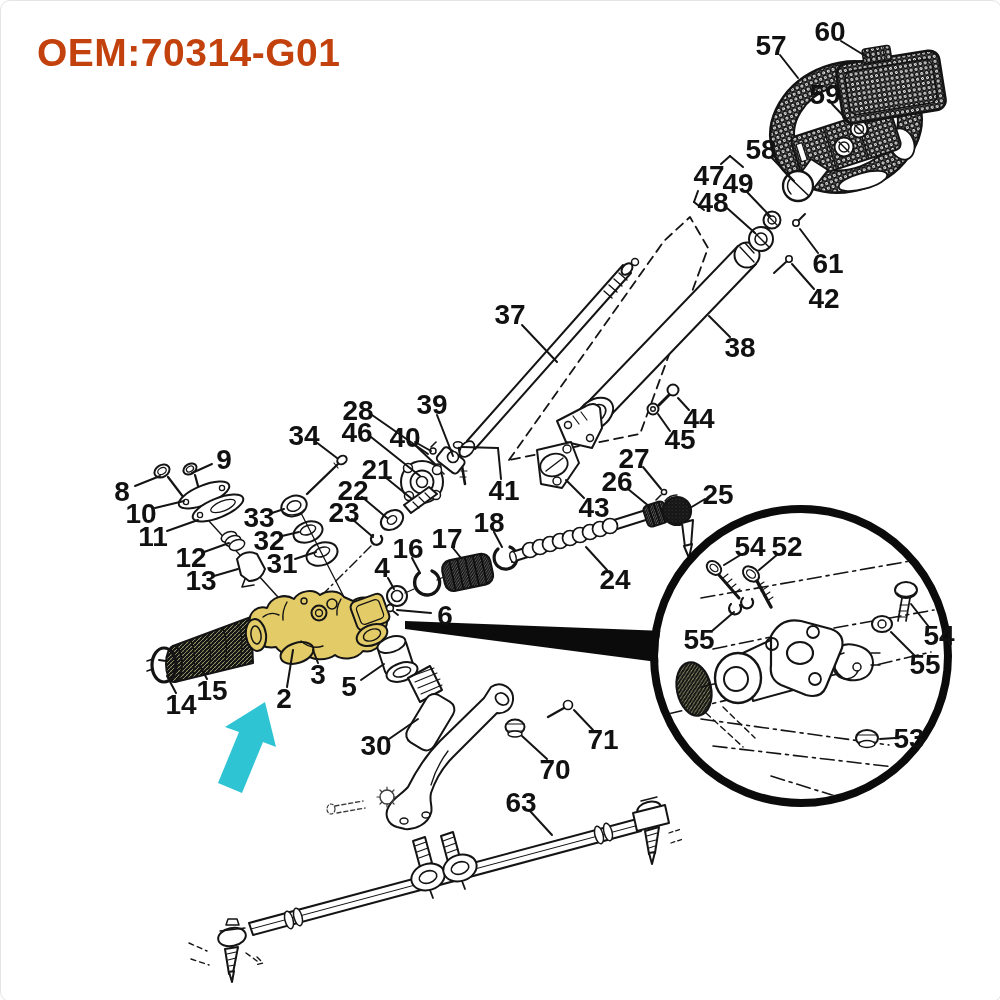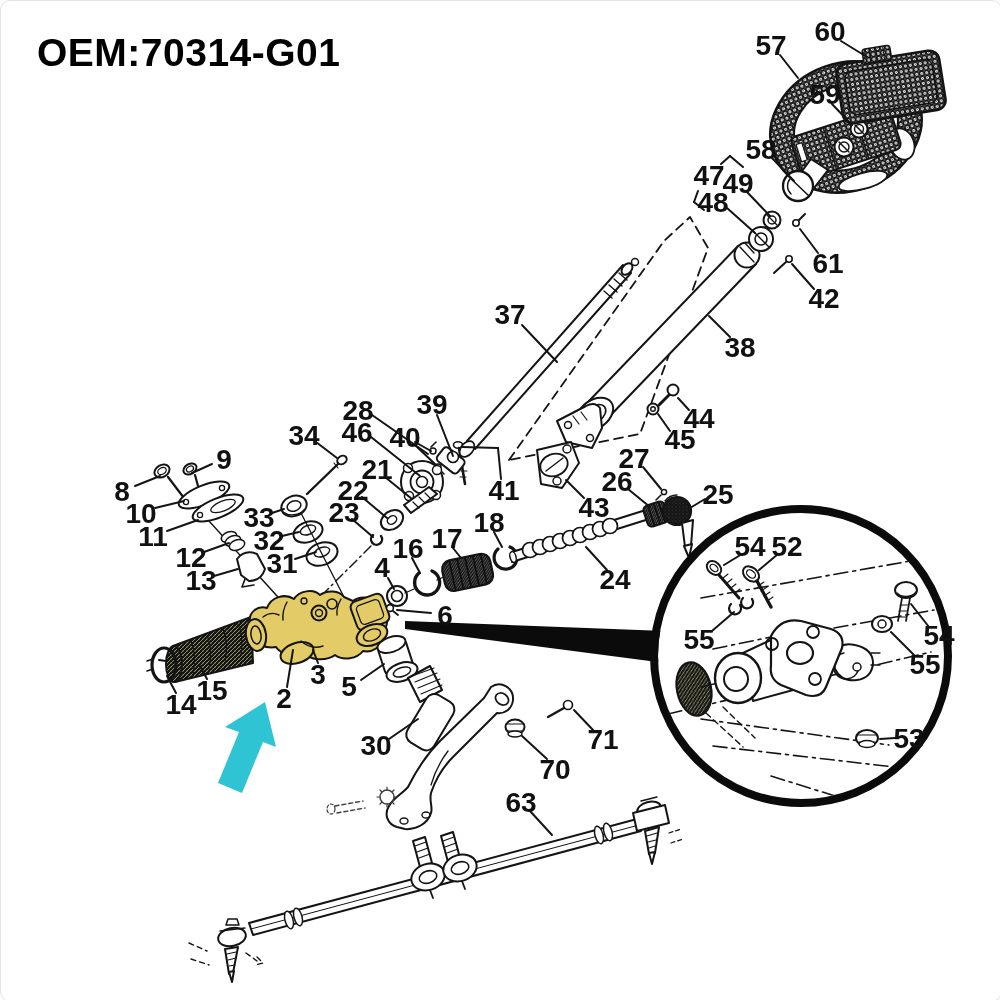--- a/index.html
+++ b/index.html
@@ -1,17 +1,17 @@
 <!DOCTYPE html>
 <html><head>
 <meta charset="utf-8">
 <style>
   html,body{margin:0;padding:0;background:#fff;}
   .stage{position:relative;width:1000px;height:1000px;background:#fff;border:1px solid #e4e4e4;border-radius:10px;overflow:hidden;font-family:"Liberation Sans",sans-serif;}
-  .title{position:absolute;left:36px;top:30px;font-size:39px;font-weight:bold;color:#000000;letter-spacing:.5px;}
+  .title{position:absolute;left:36px;top:30px;font-size:39px;font-weight:bold;color:#c2410c;letter-spacing:.5px;}
   svg{position:absolute;left:0;top:0;}
   .callout{font:bold 28px "Liberation Sans",sans-serif;fill:#111;}
 </style>
 </head>
 <body>
 
 <div class="stage">
   <div class="title">OEM:70314-G01</div>
 
   <svg width="1000" height="1000" viewBox="0 0 1000 1000" stroke="#141414" fill="none" stroke-width="2" stroke-linecap="round" stroke-linejoin="round">

